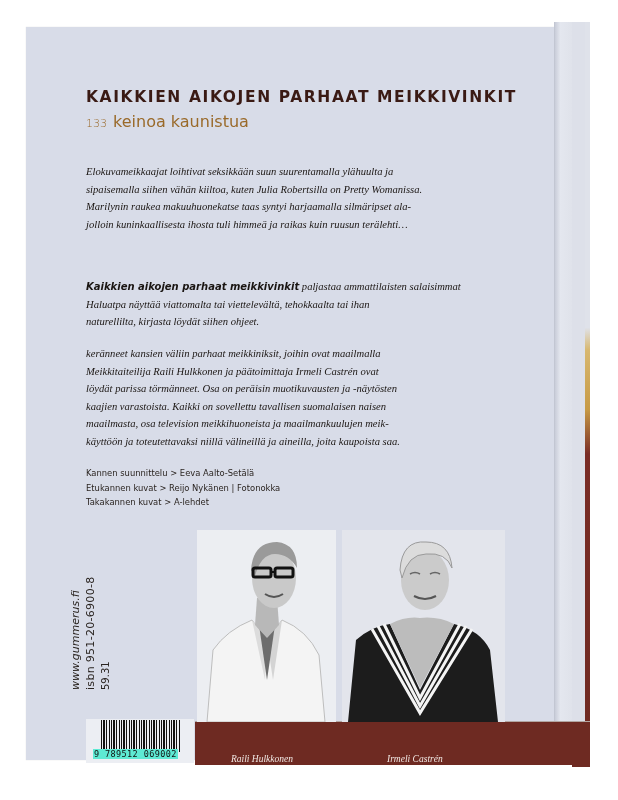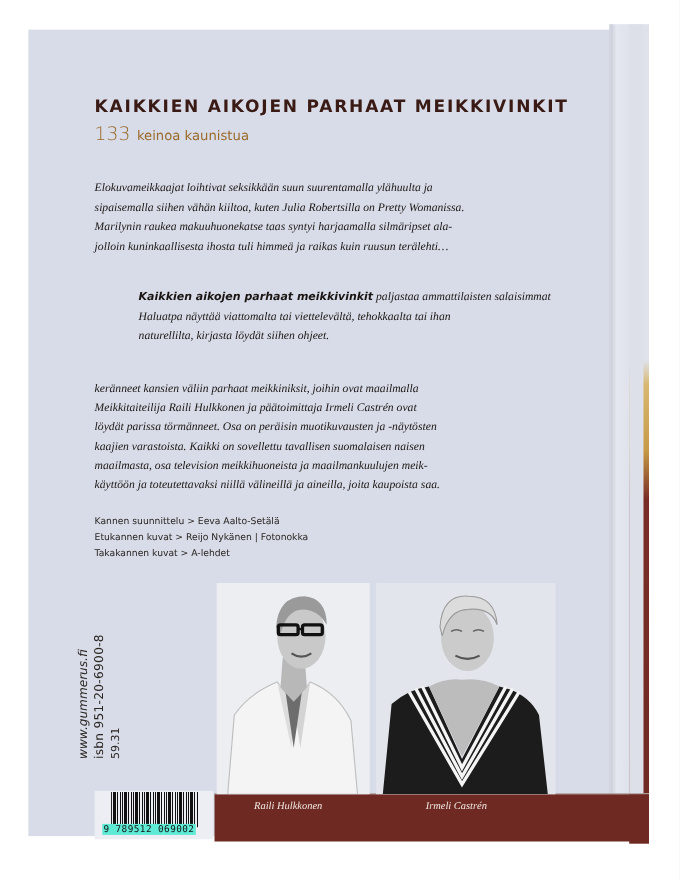--- a/index.html
+++ b/index.html
@@ -32,22 +32,22 @@
     .title {
       position: absolute; left: 86px; top: 88px;
       font-family: "DejaVu Sans", sans-serif; font-weight: bold;
       font-size: 15.5px; letter-spacing: 1.6px; color: #3a1a14;
     }
     .subtitle {
       position: absolute; left: 86px; top: 112px;
       font-family: "DejaVu Sans", sans-serif;
       color: #9a6a2a;
     }
-    .subtitle .num { font-size: 17px; font-weight: 300; margin-right: 6px; margin-top: 45px; }
-    .subtitle .txt { font-size: 12px; }
+    .subtitle .num { font-size: 11px; font-weight: 300; margin-right: 6px; margin-top: 45px; }
+    .subtitle .txt { font-size: 16px; }
     .para {
       position: absolute; left: 86px; width: 460px;
       font-size: 10.6px; line-height: 17.5px; color: #1a1512;
       font-family: "Liberation Serif", serif;
       font-style: italic;
     }
     .para b { font-family: "DejaVu Sans", sans-serif; font-size: 10px; }
     .credits {
       position: absolute; left: 86px; top: 466px;
       font-family: "DejaVu Sans", sans-serif; font-size: 8.4px; line-height: 14.5px; color: #2a2420;
@@ -75,21 +75,21 @@
     .barcode-num {
       position: absolute; left: 93px; top: 749px; font-family: "DejaVu Sans Mono", monospace;
       font-size: 8.5px; color: #111; background: #5eead4; padding: 0 1px; letter-spacing: 0.4px;
     }
     .photo {
       position: absolute; top: 530px; height: 192px; overflow: hidden; background: #e6e8ee;
     }
     .photo-left { left: 197px; width: 139px; background: #eceef2; }
     .photo-right { left: 342px; width: 163px; background: #e3e5ec; }
     .caption {
-      position: absolute; top: 728px;
+      position: absolute; top: 754px;
       font-family: "Liberation Serif", serif; font-style: italic; font-size: 9.5px; color: #f1e8e4;
     }
     .sep-line {
       position: absolute; left: 195px; top: 721px; width: 395px; height: 1px; background: #b2a6a2;
     }
   </style>
 </head>
 <body>
 
 <div class="cover"></div>
@@ -102,21 +102,21 @@
   <span class="num">133</span><span class="txt">keinoa kaunistua</span>
 </div>
 
 <div class="para" style="top:163px;">
   <div>Elokuvameikkaajat loihtivat seksikkään suun suurentamalla ylähuulta ja</div>
   <div>sipaisemalla siihen vähän kiiltoa, kuten Julia Robertsilla on Pretty Womanissa.</div>
   <div>Marilynin raukea makuuhuonekatse taas syntyi harjaamalla silmäripset ala-</div>
   <div>jolloin kuninkaallisesta ihosta tuli himmeä ja raikas kuin ruusun terälehti…</div>
 </div>
 
-<div class="para" style="top:262px;margin-left:40px;">
+<div class="para" style="top:278px;">
   <div><b>Kaikkien aikojen parhaat meikkivinkit</b><span> paljastaa ammattilaisten salaisimmat</span></div>
   <div>Haluatpa näyttää viattomalta tai viettelevältä, tehokkaalta tai ihan</div>
   <div>naturellilta, kirjasta löydät siihen ohjeet.</div>
 </div>
 
 <div class="para" style="top:345px;">
   <div>keränneet kansien väliin parhaat meikkiniksit, joihin ovat maailmalla</div>
   <div>Meikkitaiteilija Raili Hulkkonen ja päätoimittaja Irmeli Castrén ovat</div>
   <div>löydät parissa törmänneet. Osa on peräisin muotikuvausten ja -näytösten</div>
   <div>kaajien varastoista. Kaikki on sovellettu tavallisen suomalaisen naisen</div>

